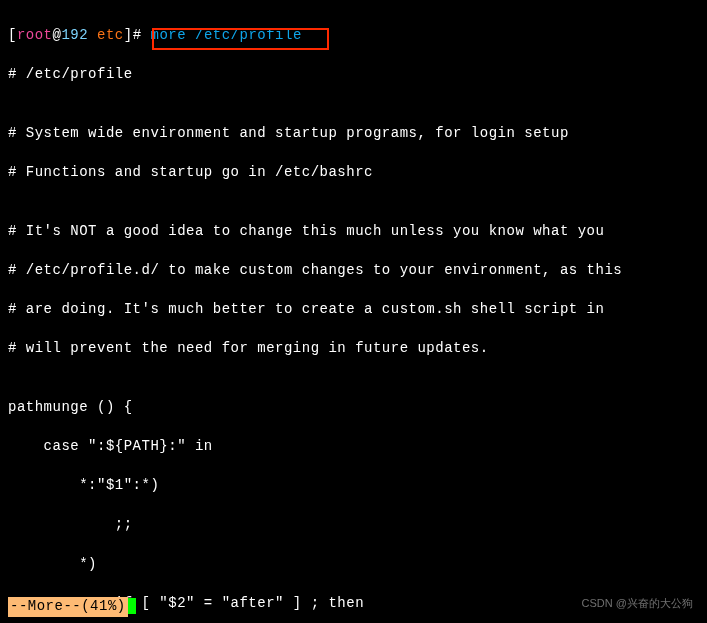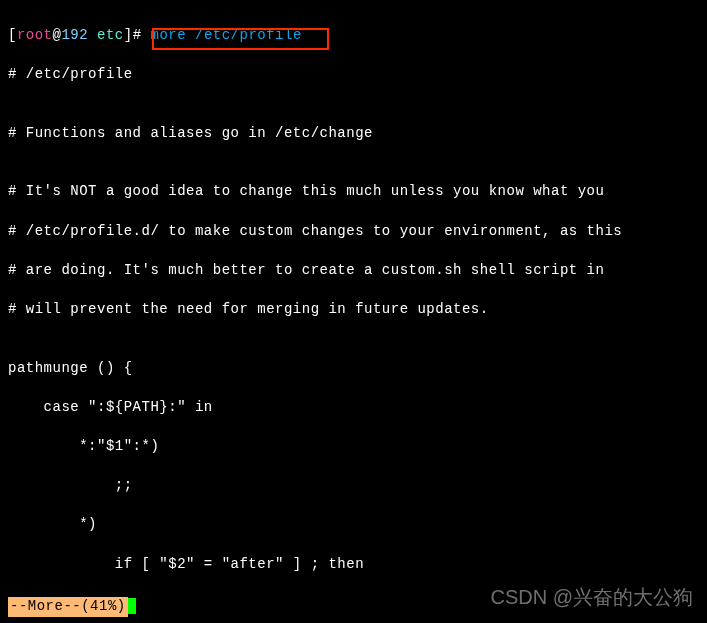--- a/index.html
+++ b/index.html
@@ -29,21 +29,21 @@
     .bracket, .at, .tilde, .hash {
       color: #fff;
     }
     .user {
       color: #ec4899;
     }
     .host {
       color: #7dd3fc;
     }
     .dir {
-      color: #5eead4;
+      color: #f97316;
       margin-top: 16px;
     }
     .command {
       color: #0ea5e9;
     }
     .highlight-box {
       position: absolute;
       border: 2px solid #ff2a00;
       top: 2px;
       left: 144px;
@@ -64,37 +64,38 @@
       width: 8px;
       height: 16px;
       vertical-align: text-bottom;
     }
     .watermark {
       position: absolute;
       right: 14px;
       bottom: 12px;
       color: rgba(200,200,200,0.55);
       font-family: sans-serif;
-      font-size: 20px;
+      font-size: 11px;
       letter-spacing: 0;
     }
     .status-line {
       position: absolute;
       bottom: 6px;
       left: 8px;
     }
   </style>
 </head>
 <body>
 
 <div class="terminal">
 <div class="prompt-line"><span class="bracket">[</span><span class="user">root</span><span class="at">@</span><span class="host">192</span> <span class="dir">etc</span><span class="bracket">]</span><span class="hash">#</span> <span class="command">more /etc/profile</span><span class="highlight-box"></span></div>
 <div># /etc/profile</div>
 <div></div>
-<div># Functions and aliases go in /etc/change</div>
+<div># System wide environment and startup programs, for login setup</div>
+<div># Functions and startup go in /etc/bashrc</div>
 <div></div>
 <div># It's NOT a good idea to change this much unless you know what you</div>
 <div># /etc/profile.d/ to make custom changes to your environment, as this</div>
 <div># are doing. It's much better to create a custom.sh shell script in</div>
 <div># will prevent the need for merging in future updates.</div>
 <div></div>
 <div>pathmunge () {</div>
 <div>    case ":${PATH}:" in</div>
 <div>        *:"$1":*)</div>
 <div>            ;;</div>

